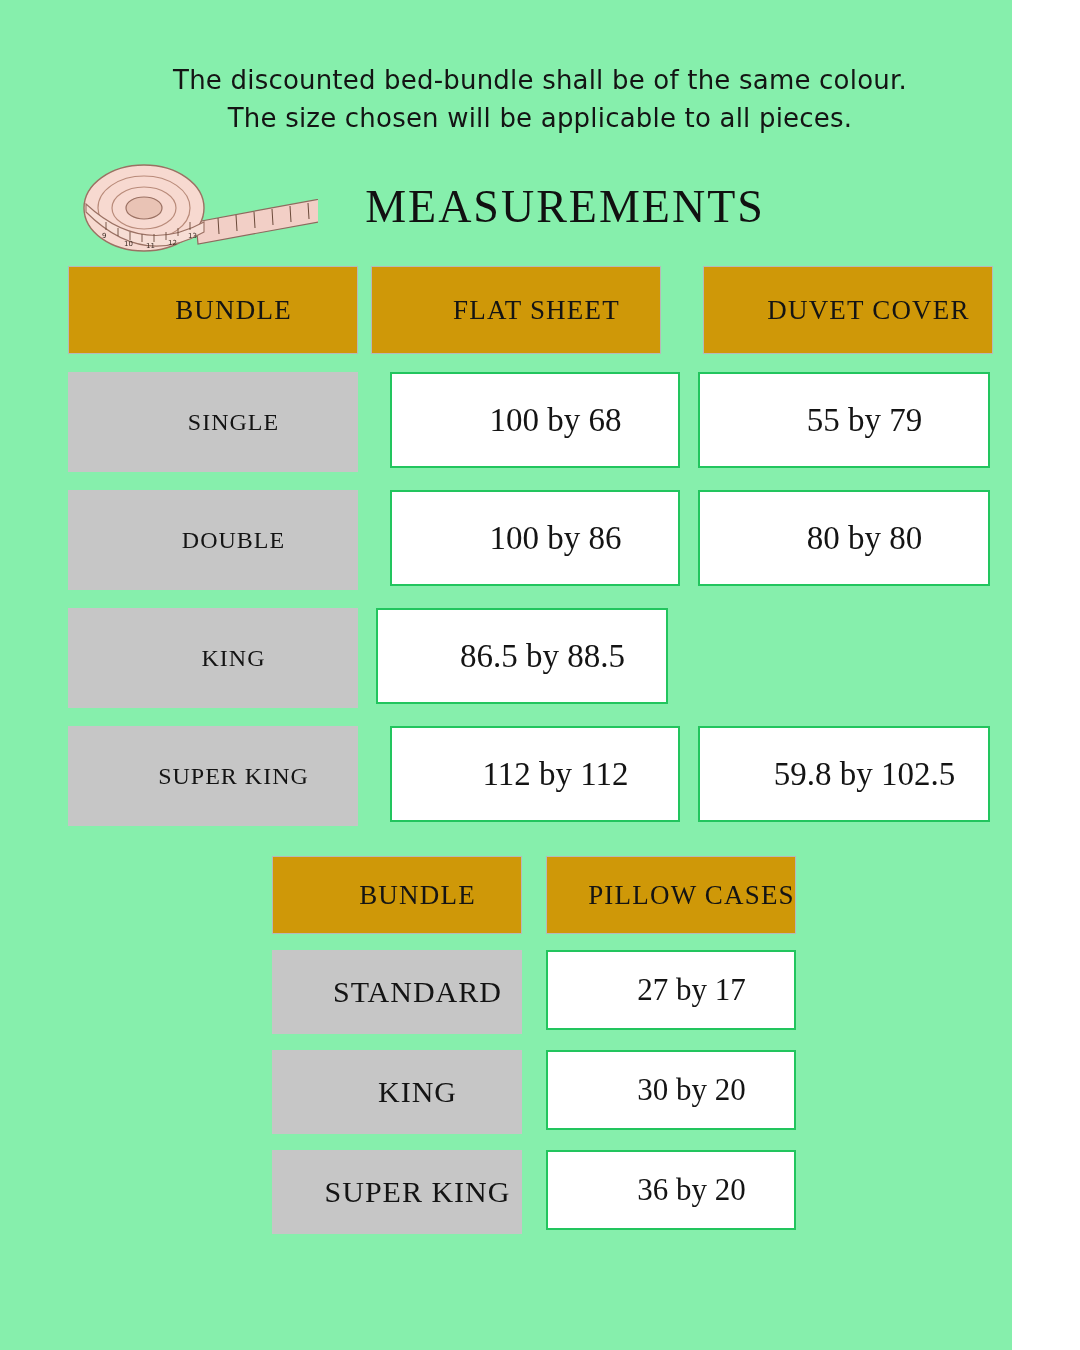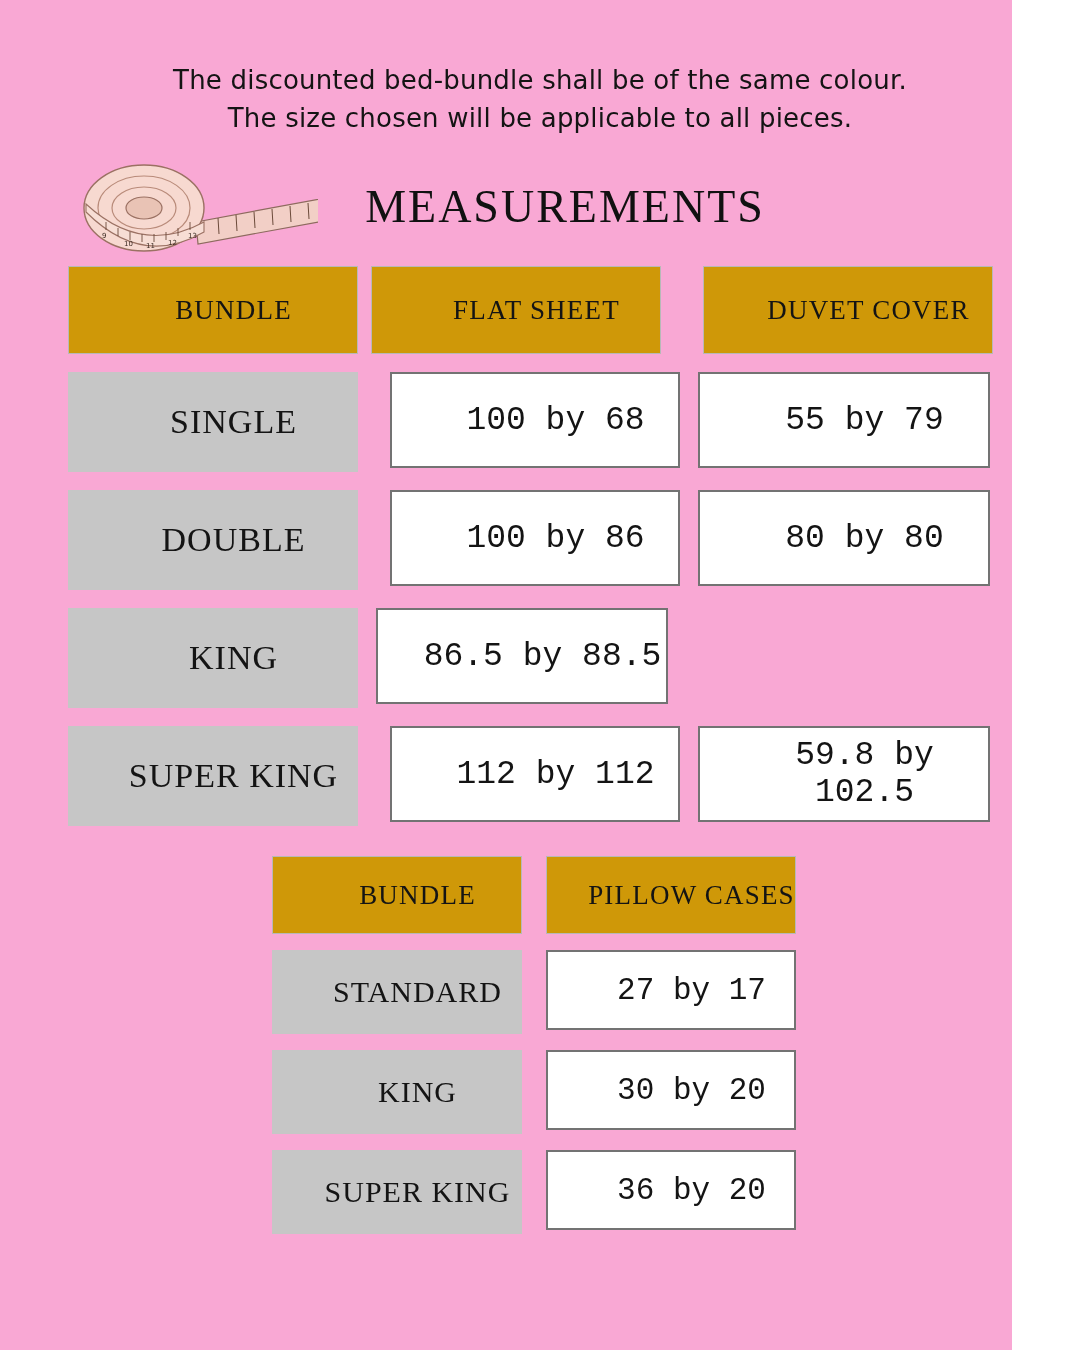--- a/index.html
+++ b/index.html
@@ -13,21 +13,21 @@
     font-family: "Liberation Sans", sans-serif;
     color: #1a1a1a;
     position: relative;
     overflow: hidden;
   }
 
   .page {
     position: relative;
     width: 1012px;
     height: 1350px;
-    background: #f9a8d4;
+    background: #86efac;
   }
 
   
   .note {
     position: absolute;
     top: 62px;
     left: 0;
     width: 1080px;
     text-align: center;
     font-family: "DejaVu Sans", sans-serif;
@@ -98,31 +98,31 @@
     letter-spacing: 1.2px;
     color: #141414;
   }
 
   
   .lcell {
     background: #c6c6c6;
     border: 1px solid #c6c6c6;
     height: 100px;
     font-family: "Liberation Serif", serif;
-    font-size: 34px;
+    font-size: 24px;
     letter-spacing: 1px;
     color: #141414;
   }
 
   
   .vcell {
     background: #ffffff;
-    border: 2px solid #737373;
+    border: 2px solid #22c55e;
     height: 96px;
-    font-family: Liberation Mono, monospace;
+    font-family: Liberation Serif, serif;
     font-size: 33px;
     color: #141414;
   }
 
   
   .c1 { width: 290px; }
   .c2 { width: 290px; margin-left: 32px; }
   .c3 { width: 290px; margin-left: 18px; }
 
   .c1h { width: 290px; }

